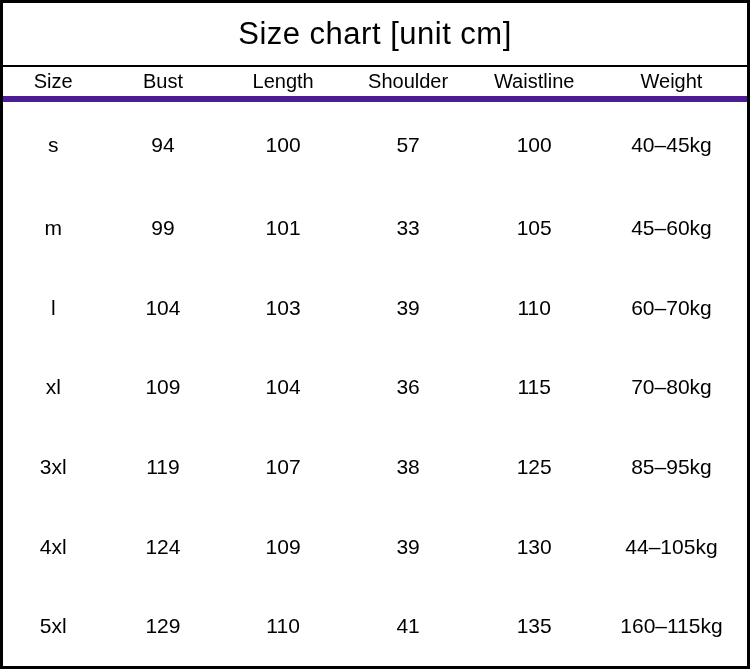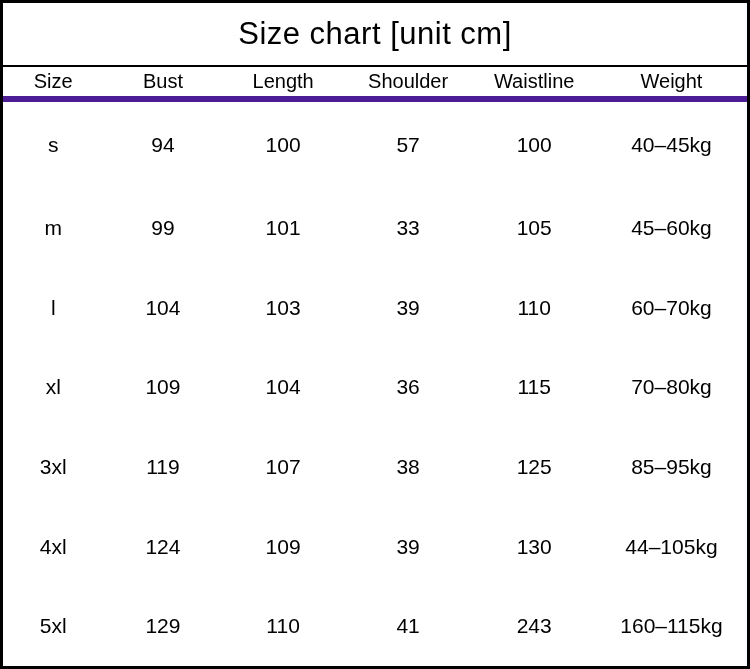--- a/index.html
+++ b/index.html
@@ -130,18 +130,18 @@
         <td>109</td>
         <td>39</td>
         <td>130</td>
         <td>44–105kg</td>
       </tr>
       <tr>
         <td>5xl</td>
         <td>129</td>
         <td>110</td>
         <td>41</td>
-        <td>243</td>
+        <td>135</td>
         <td>160–115kg</td>
       </tr>
     </tbody>
   </table>
 </div>
 
 </body></html>

